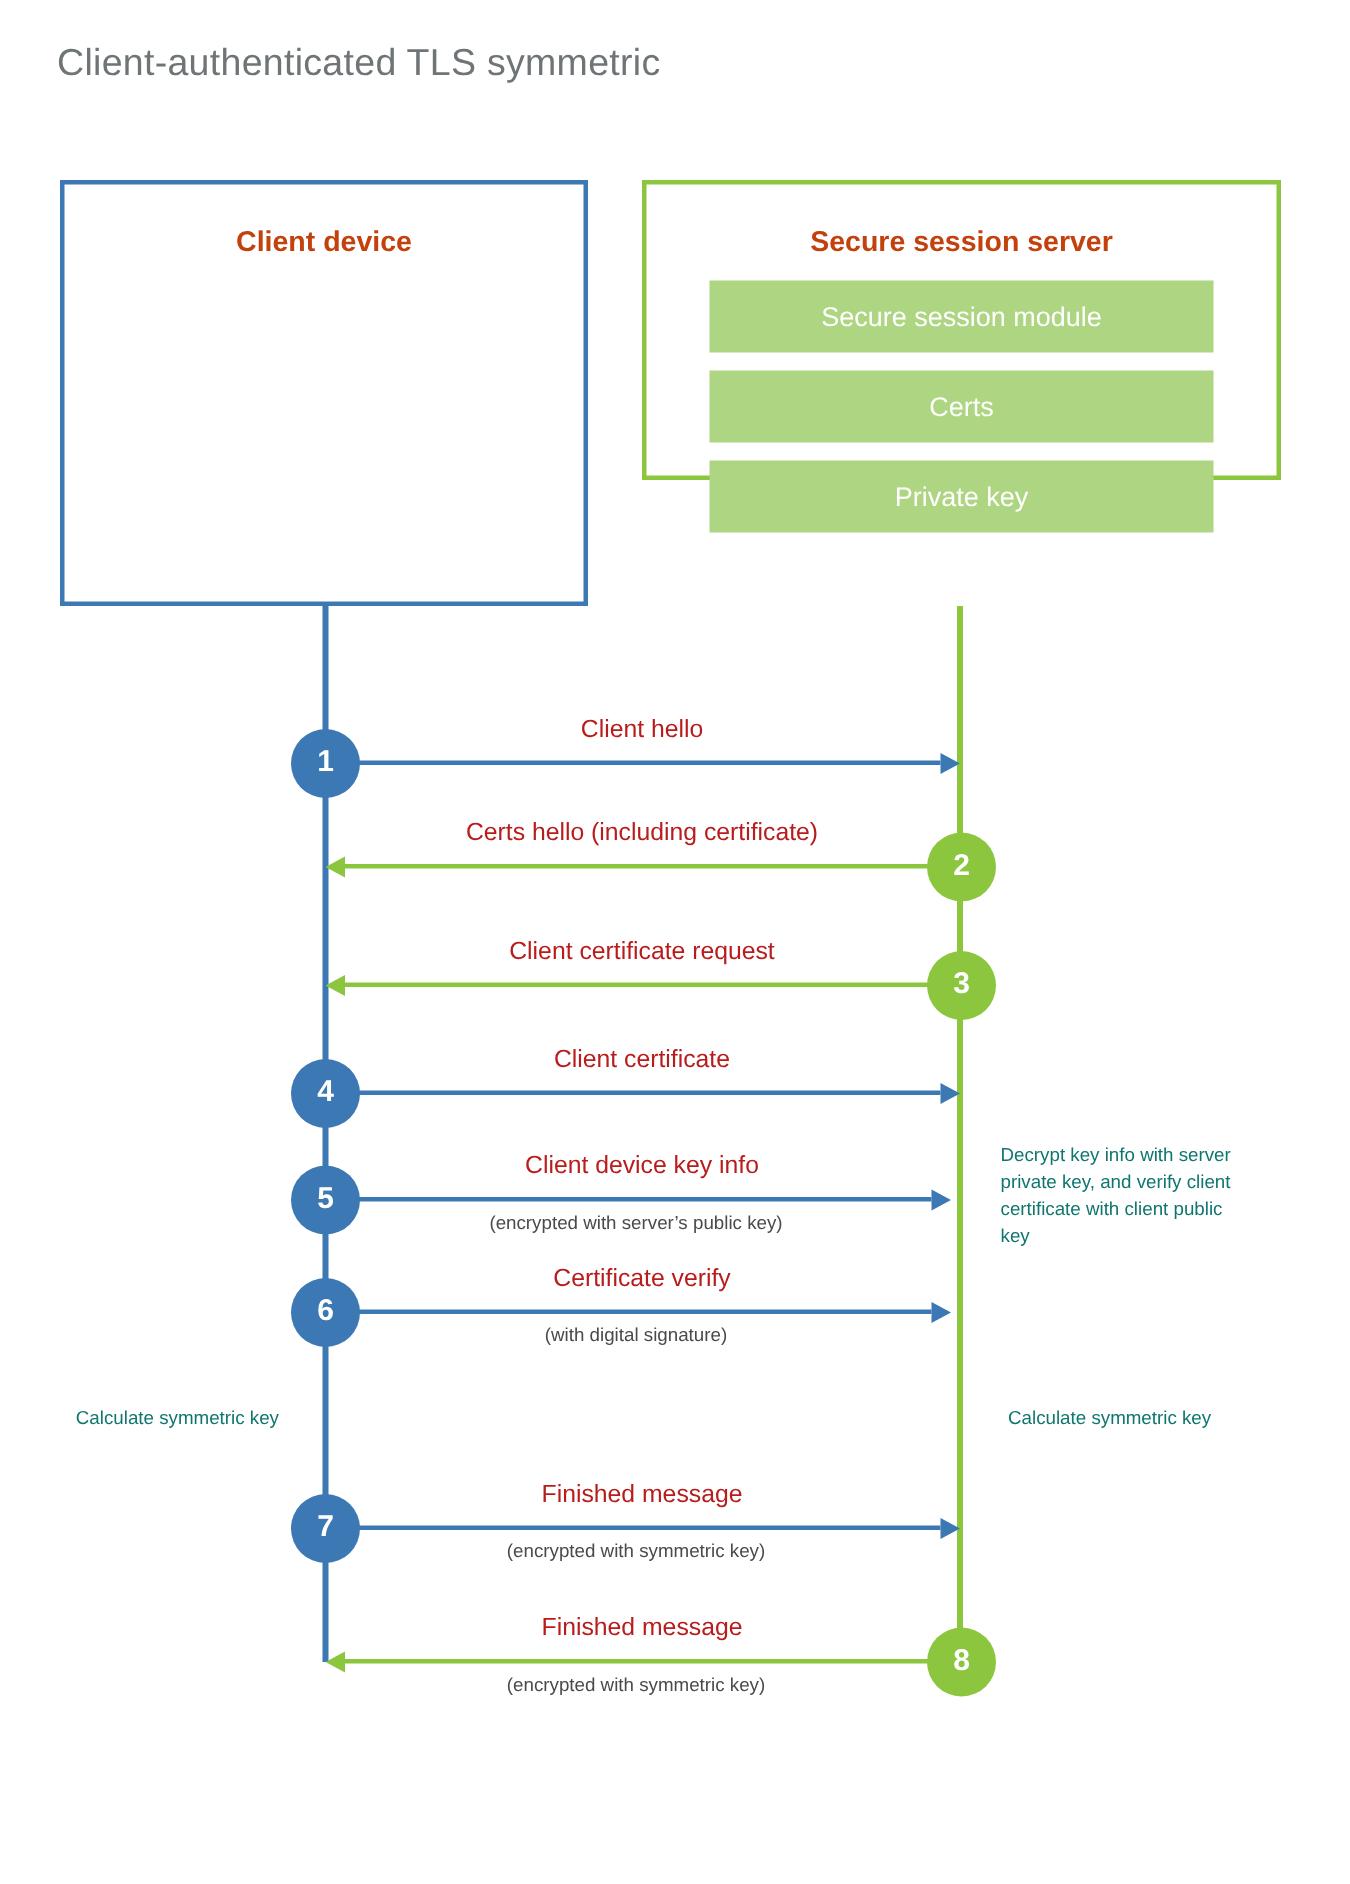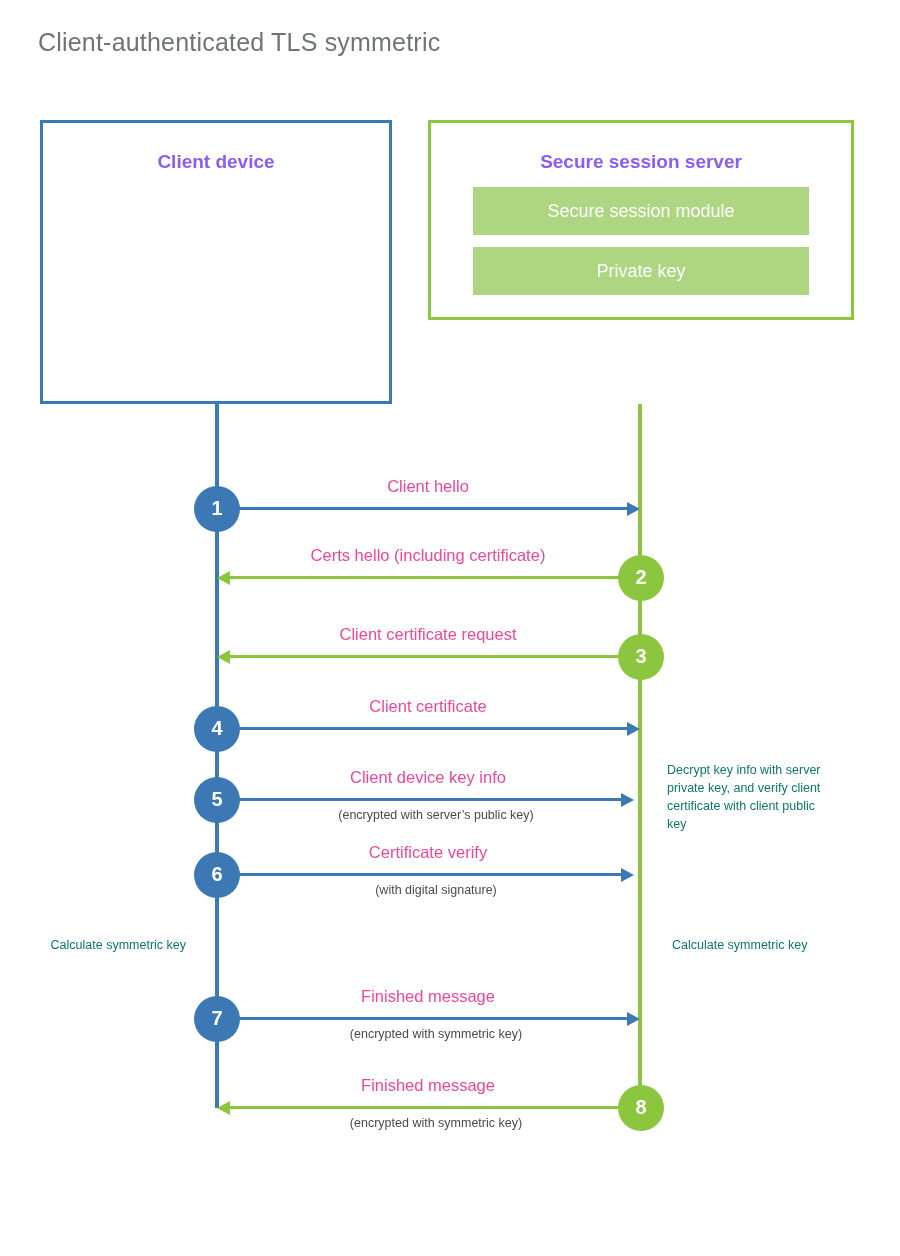--- a/index.html
+++ b/index.html
@@ -55,21 +55,21 @@
     border: 3px solid #8CC63E;
   }
   .party-title {
     position: absolute;
     left: 0;
     right: 0;
     top: 28px;
     text-align: center;
     font-size: 19px;
     font-weight: bold;
-    color: #8b5cf6;
+    color: #c2410c;
   }
 
   
   .app-block {
     position: absolute;
     left: 40px;
     top: 78px;
     width: 272px;
     height: 178px;
     background: #5B9BD5;
@@ -164,27 +164,27 @@
   }
   .step-circle.blue { background: #3C78B4; left: 194px; }
   .step-circle.green { background: #8CC63E; left: 618px; }
 
   .msg-label {
     position: absolute;
     left: 228px;
     width: 400px;
     text-align: center;
     font-size: 16.5px;
-    color: #ec4899;
+    color: #b91c1c;
     top: -30px;
     white-space: nowrap;
   }
   .msg-sublabel {
     position: absolute;
-    left: 236px;
+    left: 224px;
     width: 400px;
     text-align: center;
     font-size: 12.5px;
     color: #4a4a4a;
     top: 10px;
     white-space: nowrap;
   }
 
   
   .side-note {
@@ -220,20 +220,21 @@
   <div class="title">Client-authenticated TLS symmetric</div>
 
   <div class="party-box client">
     <div class="party-title">Client device</div>
   </div>
 
   <div class="party-box server">
     <div class="party-title">Secure session server</div>
     <div class="server-bars">
       <div class="server-bar">Secure session module</div>
+      <div class="server-bar">Certs</div>
       <div class="server-bar">Private key</div>
     </div>
   </div>
 
   <div class="lifeline client-line"></div>
   <div class="lifeline server-line"></div>
 
   <div class="msg" style="top:507px">
     <div class="msg-label">Client hello</div>
     <div class="msg-line to-server" style="left:217px; width:410px;"></div>

